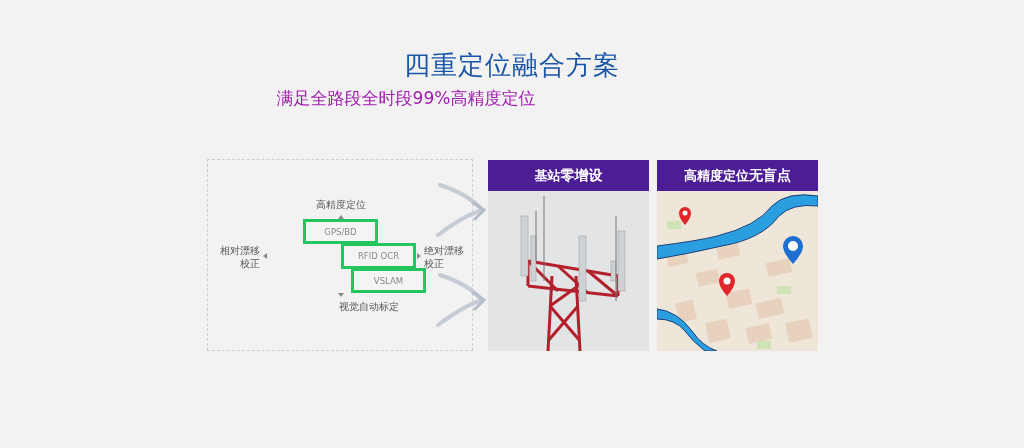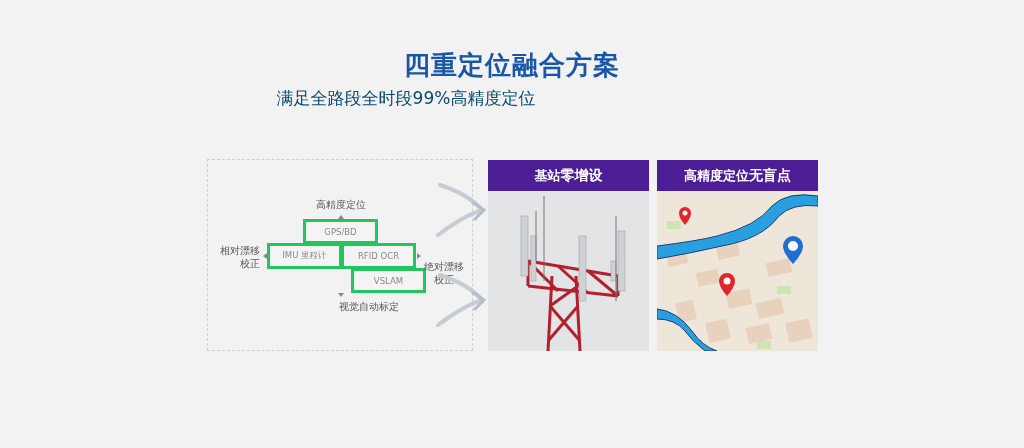--- a/index.html
+++ b/index.html
@@ -1,21 +1,21 @@
 <!DOCTYPE html>
 <html><head>
 <meta charset="utf-8">
 <style>
   html, body { margin:0; padding:0; }
   body { width:1024px; height:448px; background:#f2f2f2; position:relative; overflow:hidden;
          font-family:"DejaVu Sans", "Liberation Sans", sans-serif; }
   .title { position:absolute; left:0; width:1024px; top:48px; text-align:center;
-           font-size:26px; font-weight:bold; color:#1a56a8; letter-spacing:1px; }
+           font-size:26px; font-weight:normal; color:#1a56a8; letter-spacing:1px; }
   .subtitle { position:absolute; left:0; width:812px; top:87px; text-align:center;
-              font-size:17px; color:#0c4a6e; }
+              font-size:17px; color:#a21caf; }
   .diagram { position:absolute; left:207px; top:159px; width:266px; height:192px;
              border:1px dashed #cfcfcf; box-sizing:border-box; background:#f2f2f2; }
   .lbl { position:absolute; font-size:10px; color:#555; line-height:13px; }
   .box { position:absolute; border:3px solid #22c55e; box-sizing:border-box; background:#f4f4f4;
          font-size:8.5px; color:#888; display:flex; align-items:center; justify-content:center; }
   .tri { position:absolute; width:0; height:0; }
   .panel { position:absolute; top:160px; width:161px; height:191px; }
   .panel-head { height:31px; background:#4c1d95; color:#fff; font-weight:bold;
                 display:flex; align-items:center; justify-content:center; font-size:13px; }
   .panel-head .big { font-size:14px; }
@@ -24,33 +24,32 @@
 </head>
 <body>
 
 <div class="title">四重定位融合方案</div>
 <div class="subtitle">满足全路段全时段99%高精度定位</div>
 
 <div class="diagram">
   <div class="lbl" style="left:108px;top:38px;">高精度定位</div>
   <div class="tri" style="left:130px;top:55px;border-left:3px solid transparent;border-right:3px solid transparent;border-bottom:4px solid #888;"></div>
   <div class="box" style="left:95px;top:59px;width:75px;height:25px;">GPS/BD</div>
-  <div class="box" style="left:59px;top:83px;width:75px;height:26px;">IMU 里程计</div>
   <div class="box" style="left:133px;top:83px;width:75px;height:26px;">RFID OCR</div>
   <div class="box" style="left:95px;top:108px;width:75px;height:25px;margin-left:48px;">VSLAM</div>
   <div class="tri" style="left:130px;top:133px;border-left:3px solid transparent;border-right:3px solid transparent;border-top:4px solid #888;"></div>
   <div class="lbl" style="left:103px;top:140px;margin-left:28px;">视觉自动标定</div>
 
   <div class="tri" style="left:55px;top:93px;border-top:3px solid transparent;border-bottom:3px solid transparent;border-right:4px solid #888;"></div>
   <div class="lbl" style="left:10px;top:84px;text-align:right;width:42px;">
     <div>相对漂移</div>
     <div>校正</div>
   </div>
   <div class="tri" style="left:209px;top:93px;border-top:3px solid transparent;border-bottom:3px solid transparent;border-left:4px solid #888;"></div>
-  <div class="lbl" style="left:216px;top:100px;text-align:center;">
+  <div class="lbl" style="left:216px;top:84px;">
     <div>绝对漂移</div>
     <div>校正</div>
   </div>
 </div>
 
 <svg style="position:absolute;left:430px;top:180px;" width="60" height="150">
   <g fill="none" stroke="#c5ccd6" stroke-width="4" stroke-linecap="round">
     <path d="M10 5 Q40 15 52 30"></path>
     <path d="M8 55 Q35 35 52 30"></path>
     <path d="M10 95 Q40 105 52 120"></path>

